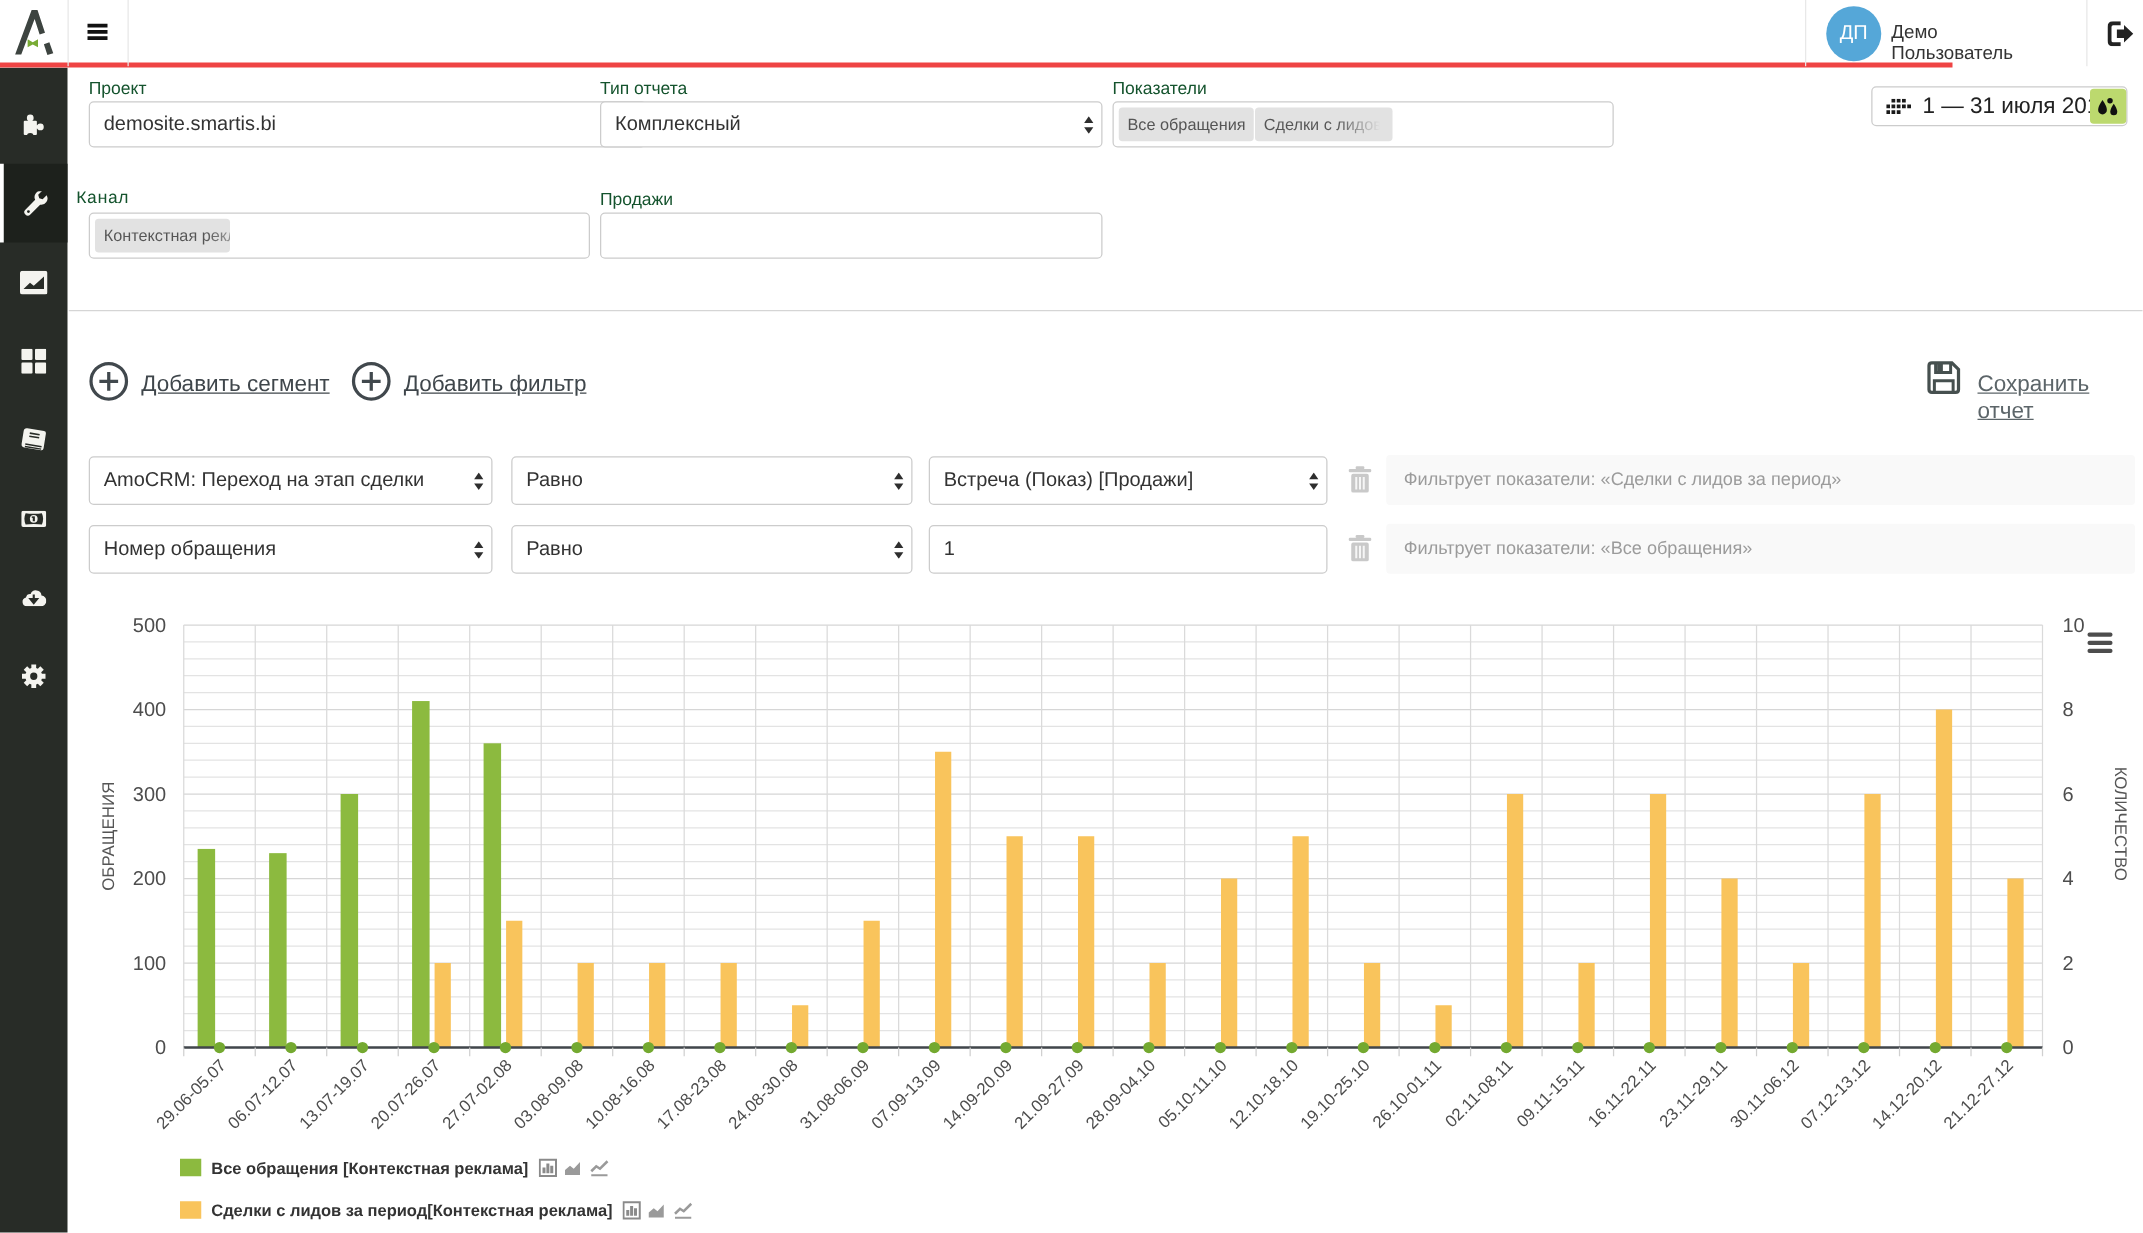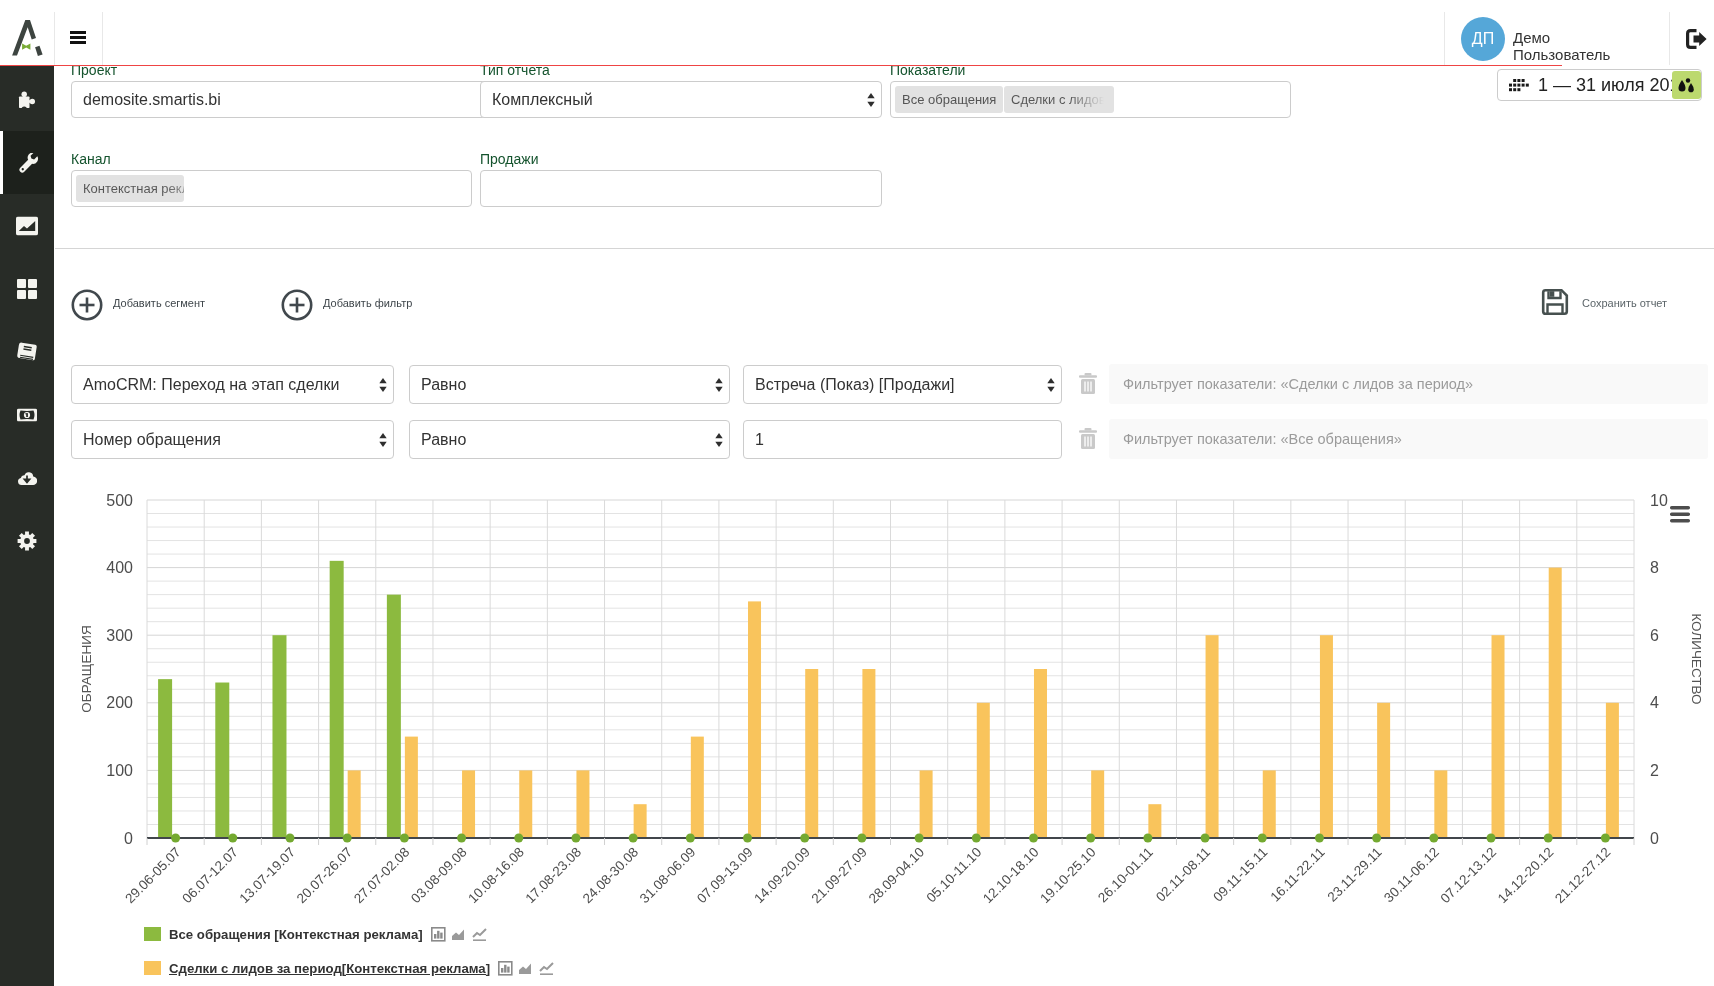--- a/index.html
+++ b/index.html
@@ -1,41 +1,41 @@
 <!DOCTYPE html>
 <html><head>
 <meta charset="utf-8">
 <style>
   * { margin:0; padding:0; box-sizing:border-box; }
   html,body { width:1714px; height:986px; overflow:hidden; background:#fff;
     font-family:"Liberation Sans", sans-serif; }
   .abs { position:absolute; }
   
-  #topbar { position:absolute; left:0; top:12px; width:1562px; height:54px; background:#fff;
-    border-bottom:1px solid #ef4444; z-index:5; }
+  #topbar { position:absolute; left:0; top:0; width:1562px; height:54px; background:#fff;
+    border-bottom:4px solid #ef4444; z-index:5; }
   .vsep { position:absolute; top:0; width:1px; height:53px; background:#e8e8e8; }
   
   #sidebar { position:absolute; left:0; top:54px; width:54px; height:932px; background:#282c27; z-index:4; }
   .sbitem { position:absolute; left:0; width:54px; height:63px; }
   .sbitem svg { position:absolute; left:50%; top:50%; transform:translate(-50%,-50%); }
   .sbactive { background:#1d211c; border-left:3px solid #fff; }
   
   .lbl { position:absolute; font-size:14px; color:#14532d; }
   .ctl { position:absolute; background:#fff; border:1px solid #ccc; border-radius:4px; }
   .ctl .txt { position:absolute; left:11px; top:50%; transform:translateY(-50%);
     font-size:16px; color:#333; white-space:nowrap; }
   .caret { position:absolute; right:6px; top:50%; width:8px; height:14px; transform:translateY(-50%); }
   .tag { position:absolute; background:#e2e2e2; border-radius:3px; font-size:13px; color:#555;
     line-height:27px; padding:0 7px; top:4px; height:27px; white-space:nowrap; overflow:hidden; }
   .fade  { background:linear-gradient(90deg,#555 62%,rgba(85,85,85,0) 98%);
     -webkit-background-clip:text; background-clip:text; color:transparent;margin-top:40px; }
   .note { position:absolute; background:#f9f9f9; border-radius:3px; }
   .note span { position:absolute; left:14px; top:50%; transform:translateY(-50%);
     font-size:14.5px; color:#9b9b9b; white-space:nowrap; }
-  .addbtn { position:absolute; font-size:11px; color:#3f464b; }
+  .addbtn { position:absolute; font-size:18px; color:#3f464b;text-decoration:underline; }
 </style>
 </head>
 <body>
 
 <div id="topbar">
 
   <svg class="abs" style="left:10px;top:6px;" width="36" height="41" viewBox="0 0 36 41">
     <path d="M15.3 2 L20.0 2 L26.0 20.1 L21.7 21.6 L17.7 9.2 L7.0 37.5 L2.1 37.5 Z" fill="#3d4440"></path>
     <path d="M25.1 29.3 L29.5 27.8 L32.6 36.6 L27.9 37.9 Z" fill="#3d4440"></path>
     <path d="M12.1 25.4 L16.2 27.8 L20.4 25.4 L20.4 31.7 L16.2 29.5 L12.1 31.7 Z" fill="#79ab35"></path>
@@ -167,21 +167,21 @@
   <span style="position:absolute;left:40px;top:50%;transform:translateY(-50%);font-size:18px;color:#222;">1 — 31 июля 2015</span>
   <div class="abs" style="left:174px;top:1px;width:29px;height:28px;background:#bcd96e;border-radius:3px;">
     <svg class="abs" style="left:5px;top:5px;" width="19" height="18" viewBox="0 0 19 18">
       <path d="M5 4 Q8.5 9 8.5 12 A3.5 3.5 0 0 1 1.5 12 Q1.5 9 5 4 Z" fill="#111"></path>
       <path d="M14 7 Q16.8 11 16.8 13.4 A2.8 2.8 0 0 1 11.2 13.4 Q11.2 11 14 7 Z" fill="#111"></path>
       <circle cx="11" cy="4.5" r="2.2" fill="#111"></circle>
     </svg>
   </div>
 </div>
 
-<div class="lbl" style="left:71px;top:151px;">Канал</div>
+<div class="lbl" style="left:61px;top:151px;font-family:Liberation Mono, monospace;">Канал</div>
 <div class="ctl" style="left:71px;top:170px;width:401px;height:37px;">
   <div class="tag" style="left:4px;width:108px;"><span class="fade">Контекстная реклама</span></div>
 </div>
 <div class="lbl" style="left:480px;top:151px;">Продажи</div>
 <div class="ctl" style="left:480px;top:170px;width:402px;height:37px;"></div>
 
 <div class="abs" style="left:55px;top:248px;width:1659px;height:1px;background:#d5d5d5;"></div>
 
 <svg class="abs" style="left:71px;top:289px;" width="32" height="32" viewBox="0 0 32 32">
   <circle cx="16" cy="16" r="14.2" fill="none" stroke="#41484d" stroke-width="2.6"></circle>
@@ -282,21 +282,21 @@
       <rect x="3" y="8" width="2.4" height="4.6" fill="#8a8a8a"></rect>
       <rect x="6.1" y="4.8" width="2.4" height="7.8" fill="#8a8a8a"></rect>
       <rect x="9.2" y="6.6" width="2.4" height="6" fill="#8a8a8a"></rect>
       <path d="M21 14 L21 10 L25 6.5 L28 9 L33 3.5 L33 14 Z" fill="#9a9a9a"></path>
       <path d="M42 11 L46 7 L49 9 L55 3" stroke="#9a9a9a" stroke-width="2" fill="none"></path>
       <line x1="42" y1="14.2" x2="55" y2="14.2" stroke="#9a9a9a" stroke-width="1.6"></line>
     </svg>
 </div>
 <div class="abs" style="left:144px;top:960px;display:flex;align-items:center;height:16px;z-index:3;">
   <div style="width:17px;height:14px;background:#f9c45c;margin-right:8px;"></div>
-  <span style="font-size:13.2px;font-weight:bold;color:#333;text-decoration:underline;">Сделки с лидов за период[Контекстная реклама]</span>
+  <span style="font-size:13.2px;font-weight:bold;color:#333;">Сделки с лидов за период[Контекстная реклама]</span>
   <svg style="margin-left:8px;" width="58" height="16" viewBox="0 0 58 16">
       <rect x="0.8" y="1.8" width="13" height="13" fill="none" stroke="#8a8a8a" stroke-width="1.6"></rect>
       <rect x="3" y="8" width="2.4" height="4.6" fill="#8a8a8a"></rect>
       <rect x="6.1" y="4.8" width="2.4" height="7.8" fill="#8a8a8a"></rect>
       <rect x="9.2" y="6.6" width="2.4" height="6" fill="#8a8a8a"></rect>
       <path d="M21 14 L21 10 L25 6.5 L28 9 L33 3.5 L33 14 Z" fill="#9a9a9a"></path>
       <path d="M42 11 L46 7 L49 9 L55 3" stroke="#9a9a9a" stroke-width="2" fill="none"></path>
       <line x1="42" y1="14.2" x2="55" y2="14.2" stroke="#9a9a9a" stroke-width="1.6"></line>
     </svg>
 </div>

